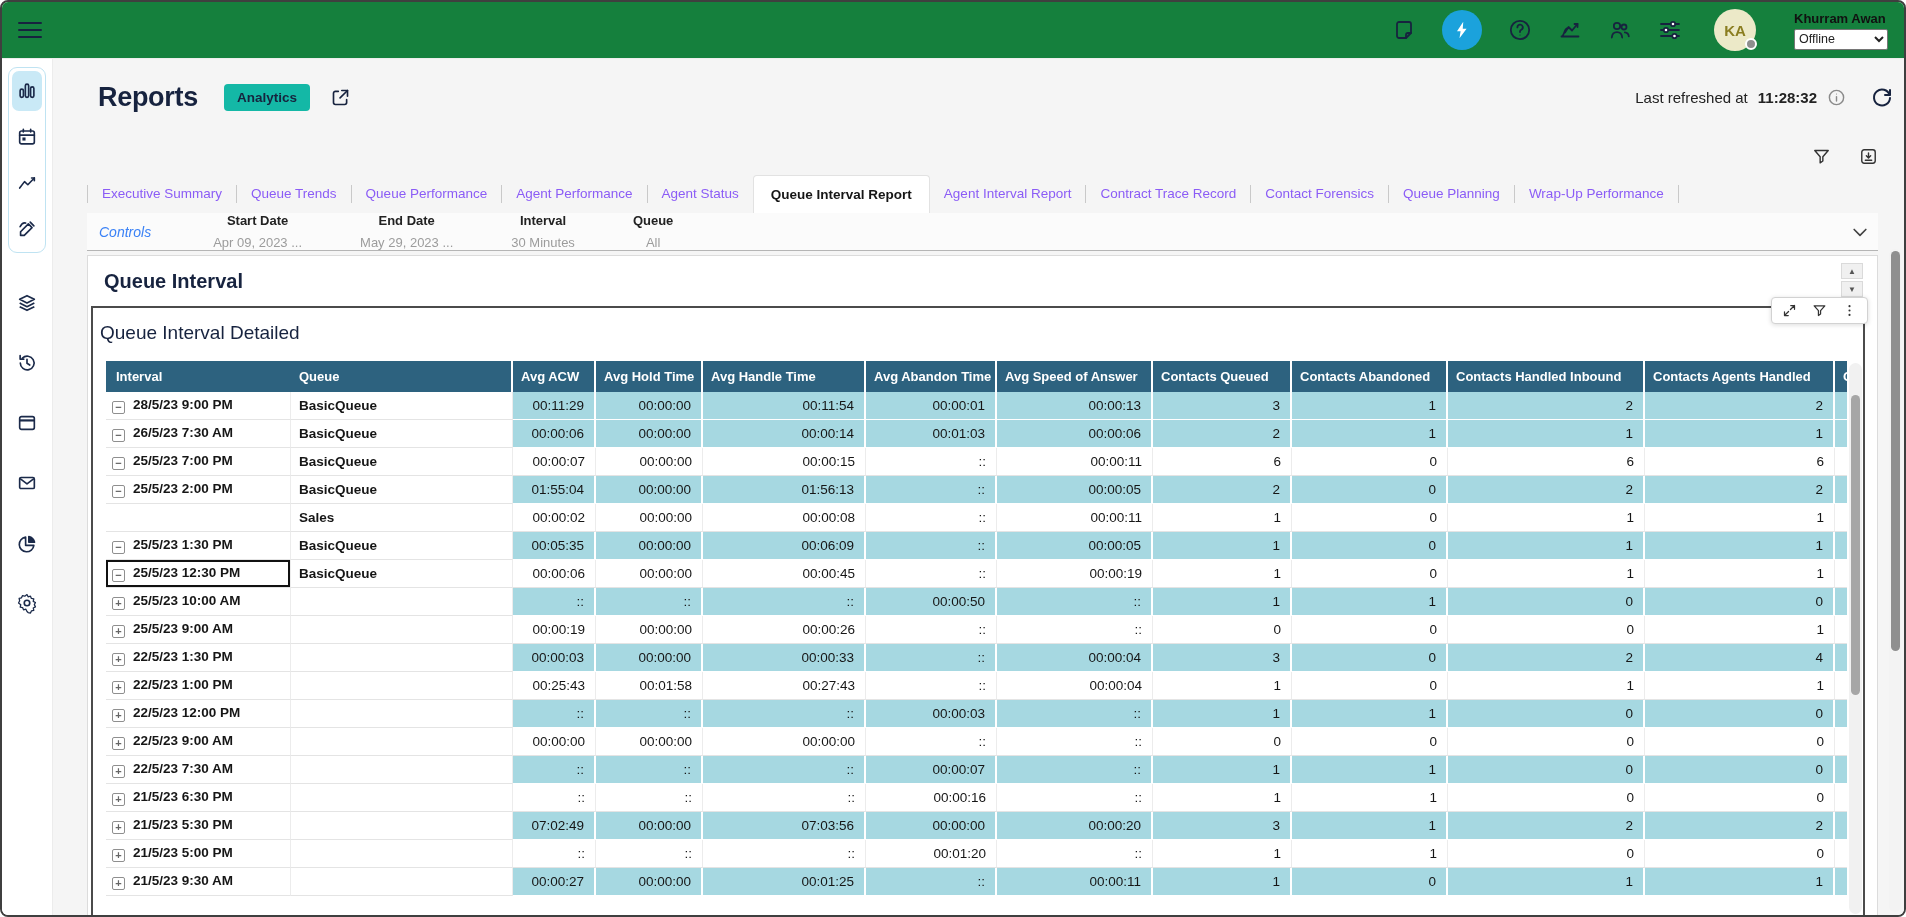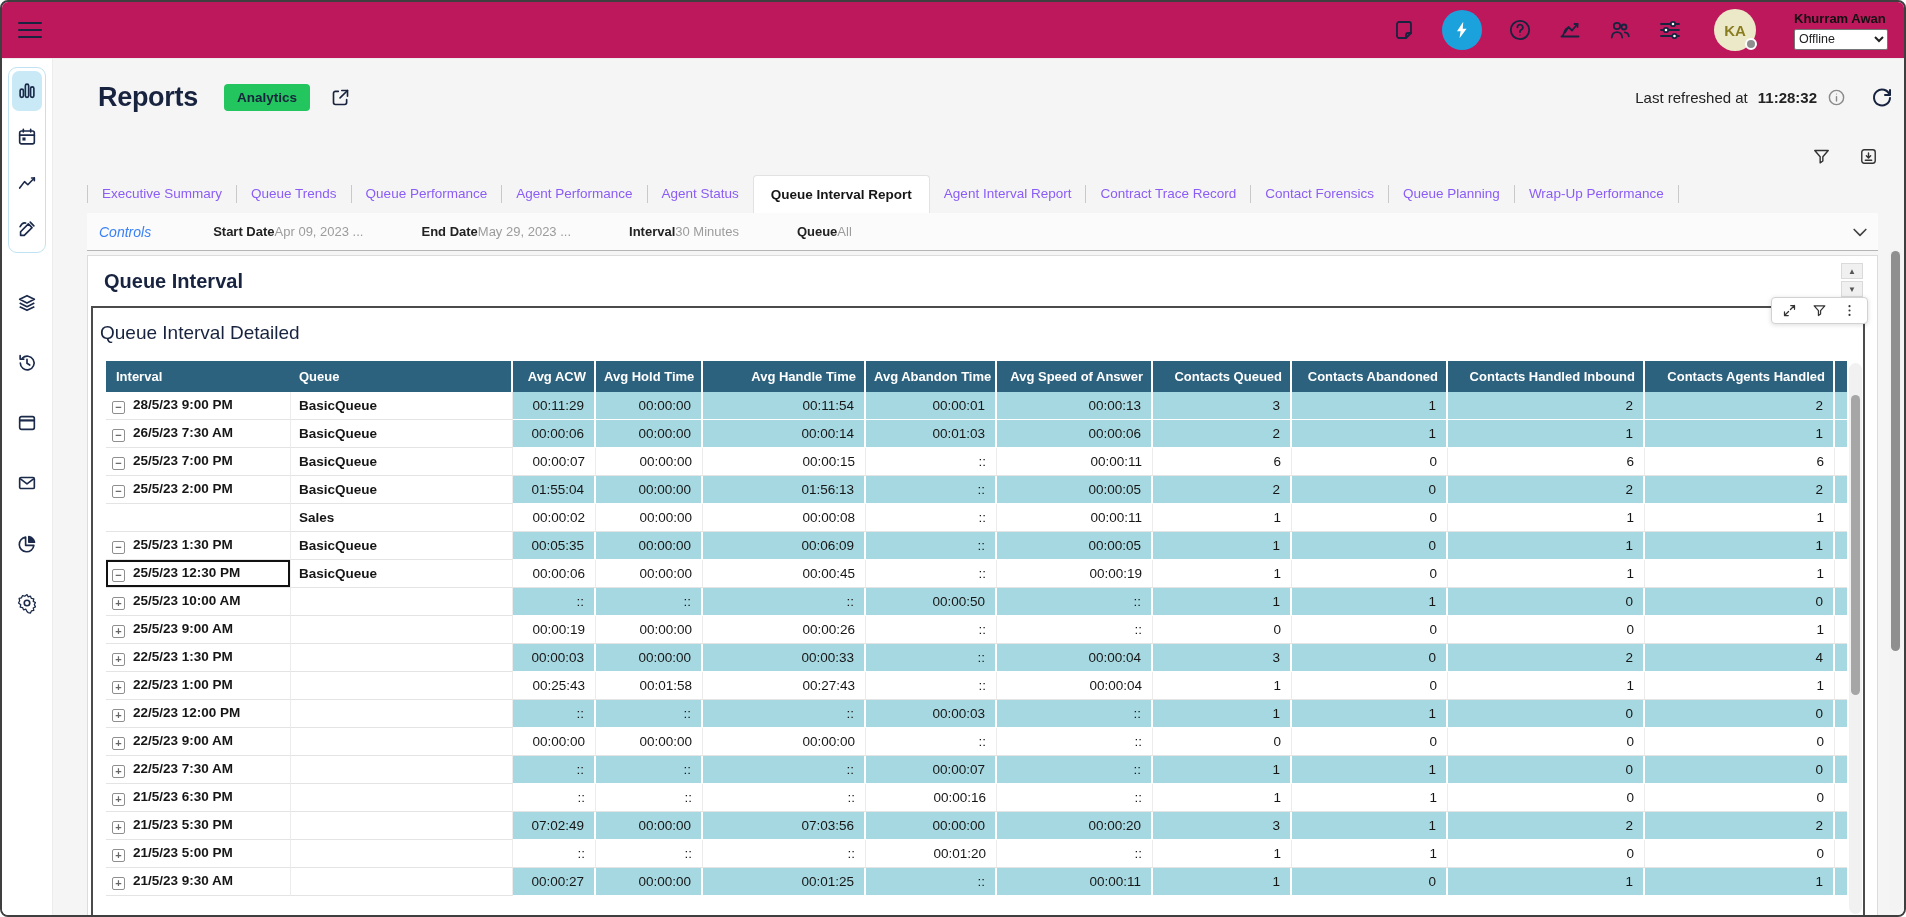--- a/index.html
+++ b/index.html
@@ -1,20 +1,20 @@
 <!DOCTYPE html>
 <html><head>
 <meta charset="utf-8">
 <style>
   * { margin:0; padding:0; box-sizing:border-box; }
   body { font-family:"Liberation Sans", sans-serif; background:#fff; }
   .window { position:relative; width:1906px; height:917px; border:2px solid #3f3f3f; border-radius:8px; overflow:hidden; background:#fff; }
 
   
-  .topbar { position:absolute; top:0; left:0; right:0; height:57px; background:#be185d; border-bottom:1px solid #ededed; display:flex; align-items:center; padding:0 16px; z-index:30; }
+  .topbar { position:absolute; top:0; left:0; right:0; height:57px; background:#15803d; border-bottom:1px solid #ededed; display:flex; align-items:center; padding:0 16px; z-index:30; }
   .hamburger { width:24px; cursor:pointer; }
   .hamburger span { display:block; height:2.6px; background:#17233f; border-radius:2px; margin:4.4px 0; }
   .topbar-spacer { flex:1; }
   .topbar-right { display:flex; align-items:center; gap:26px; }
   .tb-icon { width:24px; height:24px; color:#17233f; display:block; }
   .bolt-wrap { width:40px; height:40px; border-radius:50%; background:#1ba2dc; display:flex; align-items:center; justify-content:center; }
   .avatar-wrap { position:relative; margin-left:6px; }
   .avatar { width:42px; height:42px; border-radius:50%; background:#ece9c8; color:#8a7d20; font-weight:700; font-size:15px; display:flex; align-items:center; justify-content:center; }
   .status-dot { position:absolute; right:-1px; bottom:1px; width:12px; height:12px; border-radius:50%; background:#8e8e8e; border:2px solid #fff; }
   .user-col { display:flex; flex-direction:column; margin-left:12px; }
@@ -26,53 +26,53 @@
   .side-group { position:absolute; top:8px; left:6px; width:38px; border:1px solid #bfe3f2; border-radius:9px; background:#fff; padding:3px; display:flex; flex-direction:column; gap:6px; }
   .side-item { width:30px; height:40px; border-radius:7px; display:flex; align-items:center; justify-content:center; color:#1b2a4a; cursor:pointer; }
   .side-item.active { background:#c9e9f6; }
   .side-icon { position:absolute; left:14px; width:22px; height:22px; color:#1b2a4a; cursor:pointer; }
   .svg22 { width:22px; height:22px; display:block; }
 
   
   .main { position:absolute; top:57px; left:51px; right:0; bottom:0; background:#f5f5f5; overflow:hidden; }
   .page-header { position:absolute; top:16px; left:45px; right:10px; height:44px; display:flex; align-items:center; }
   .page-title { font-size:27px; font-weight:700; color:#17233f; letter-spacing:-0.3px; }
-  .badge { margin-left:26px; background:#22c55e; color:#16243e; font-size:13.5px; font-weight:600; padding:6px 13px; border-radius:4px; }
+  .badge { margin-left:26px; background:#14b8a6; color:#16243e; font-size:13.5px; font-weight:600; padding:6px 13px; border-radius:4px; }
   .extlink { margin-left:20px; width:21px; height:21px; color:#17233f; cursor:pointer; }
   .refreshed { display:flex; align-items:center; gap:10px; font-size:15px; color:#222; }
   .refreshed b { font-weight:700; }
   .info-ic { width:19px; height:19px; color:#8a8a8a; }
   .refresh-ic { width:24px; height:24px; color:#17233f; margin-left:24px; cursor:pointer; }
 
   .icons-row { position:absolute; top:88px; right:26px; display:flex; gap:28px; color:#333; }
   .icons-row svg { width:19px; height:19px; cursor:pointer; }
 
   .tabs-row { position:absolute; top:116px; left:34px; right:26px; height:38px; display:flex; align-items:center; }
   .tab { height:38px; line-height:38px; padding:0 14px; font-size:13.5px; color:#8b5cf6; white-space:nowrap; cursor:pointer; }
   .tab.active { background:#fff; border:1px solid #e2e2e2; border-bottom:none; font-weight:700; color:#161616; border-radius:4px 4px 0 0; padding:0 17px; }
   .tab-sep { width:1px; height:18px; background:#c9c9c9; flex:0 0 auto; }
 
   .controls-row { position:absolute; top:154px; left:34px; right:26px; height:38px; display:flex; align-items:center; border-bottom:1px solid #b5b5b5; background:#fbfbfb; }
   .controls-label { font-size:14px; color:#3b82f6; margin:0 62px 0 12px;font-style:italic; }
-  .ctrl-field { display:flex; align-items:center; margin-right:58px; cursor:pointer; }
+  .ctrl-field { display:flex; align-items:center; gap:7px; margin-right:58px; cursor:pointer;flex-direction:column; }
   .ctrl-field .cl { font-size:13px; font-weight:700; color:#222; }
   .ctrl-field .cv { font-size:13px; color:#9c9c9c; }
   .ctrl-chevron { margin-left:auto; margin-right:8px; width:20px; height:20px; color:#444; cursor:pointer; }
 
   .qi-panel { position:absolute; top:196px; left:34px; right:26px; bottom:-6px; background:#fff; border:1px solid #dcdcdc; }
   .qi-head { position:relative; height:50px; display:flex; align-items:center; padding:0 16px; }
   .qi-title { font-size:20px; font-weight:700; color:#17233f; }
   .spinner { position:absolute; right:14px; top:7px; display:flex; flex-direction:column; gap:2px; }
   .spin-btn { width:22px; height:16px; background:#f0f0f0; border:1px solid #dadada; display:flex; align-items:center; justify-content:center; font-size:8px; color:#555; cursor:pointer; }
 
   .qid-box { position:absolute; top:50px; left:3px; right:12px; bottom:0; border:2px solid #4b4b4b; background:#fff; }
   .qid-title { position:absolute; top:14px; left:7px; font-size:19px; font-weight:400; color:#17233f; }
   .qid-table-wrap { position:absolute; top:53px; left:13px; right:16px; bottom:0; overflow:hidden; }
   table { width:1745px; border-collapse:separate; border-spacing:0; table-layout:fixed; }
-  thead th { background:#2d627f; color:#fff; font-size:13px; font-weight:700; height:31px; padding:0 8px; text-align:right; border-right:2px solid #fff; white-space:nowrap; overflow:hidden; }
+  thead th { background:#2d627f; color:#fff; font-size:13px; font-weight:700; height:31px; padding:0 8px; text-align:left; border-right:2px solid #fff; white-space:nowrap; overflow:hidden; }
   thead th.col-interval { text-align:left; border-right:none; padding-left:10px; }
   thead th.col-queue { text-align:left; }
   thead th:last-child { border-right:none; }
   tbody td { height:28px; background:#fff; font-size:13.5px; color:#161616; border-bottom:1px solid #e4e4e4; border-right:1px solid #ececec; padding:0 8px; white-space:nowrap; overflow:hidden; }
   td.c-int { font-weight:700; padding-left:6px; }
   td.c-q { font-weight:700;margin-left:8px; }
   td.v { text-align:right; padding-right:10px; }
   tr.hl td.v { background:#a6d8e1; border-right:2px solid #fff; border-bottom:1px solid #fff; }
   td.sel { box-shadow: inset 0 0 0 2px #111; }
   .expander { width:13px; height:13px; border:1px solid #8f8f8f; border-radius:2px; display:inline-flex; align-items:center; justify-content:center; font-size:11px; line-height:1; color:#666; margin-right:8px; background:#fff; vertical-align:-2px; cursor:pointer; }

